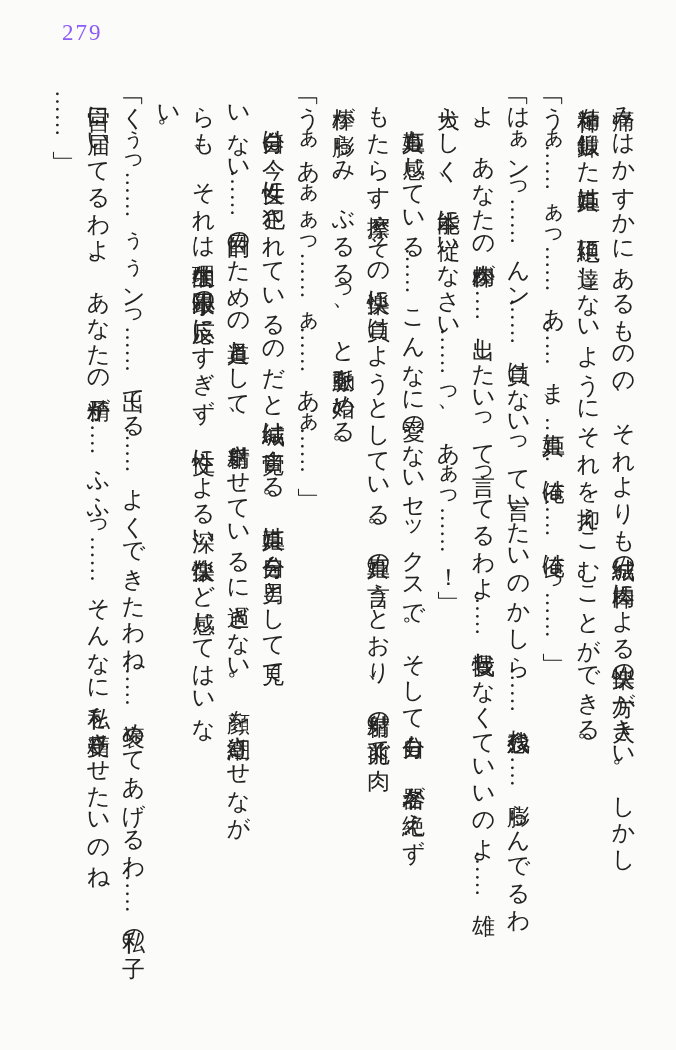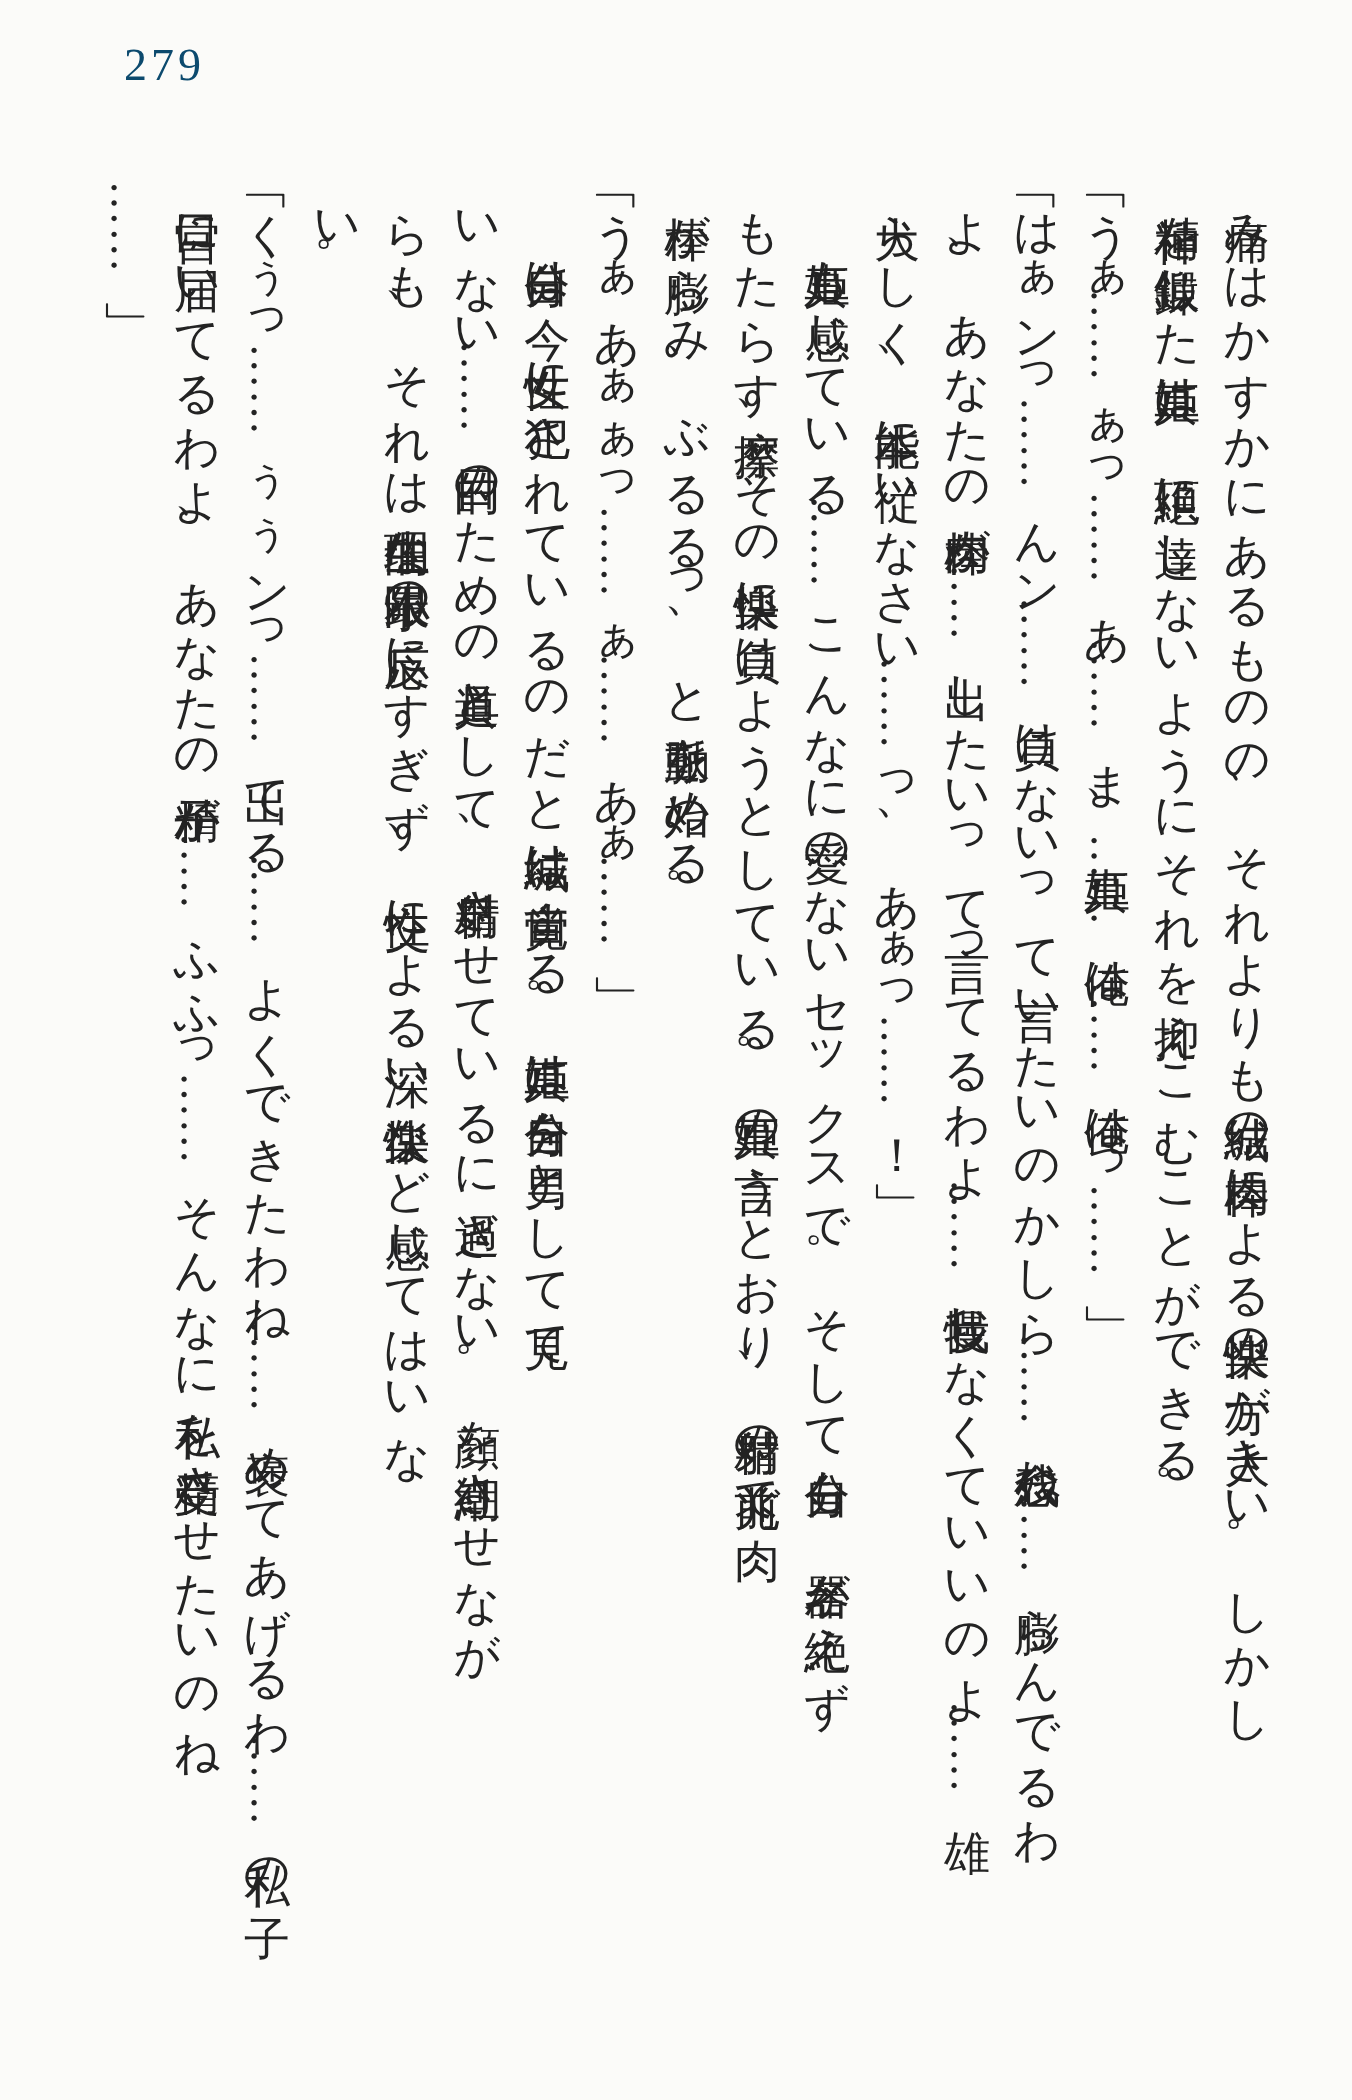--- a/index.html
+++ b/index.html
@@ -16,21 +16,21 @@
     overflow: hidden;
     font-family: "Liberation Serif", "DejaVu Serif", serif;
     color: #232323;
   }
   .page-number {
     position: absolute;
     top: 20px;
     left: 62px;
     font-size: 23px;
     letter-spacing: 2px;
-    color: #0c4a6e;
+    color: #8b5cf6;
     text-align: right;
   }
   .text-block {
     position: absolute;
     top: 90px;
     right: 35px;
     height: 905px;
     writing-mode: vertical-rl;
     text-orientation: mixed;
     font-size: 23px;

